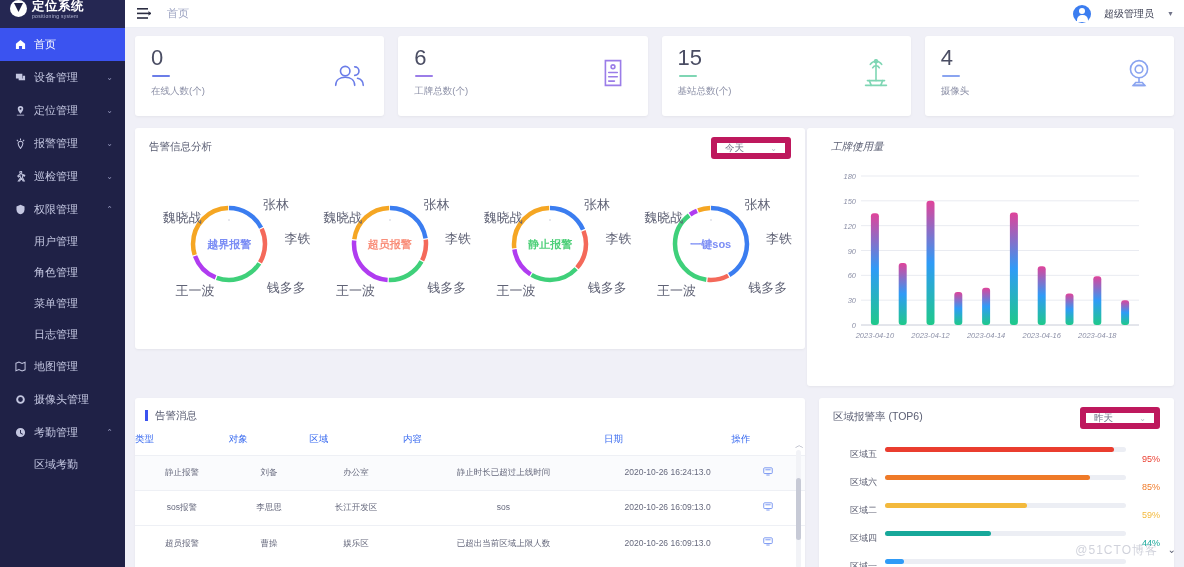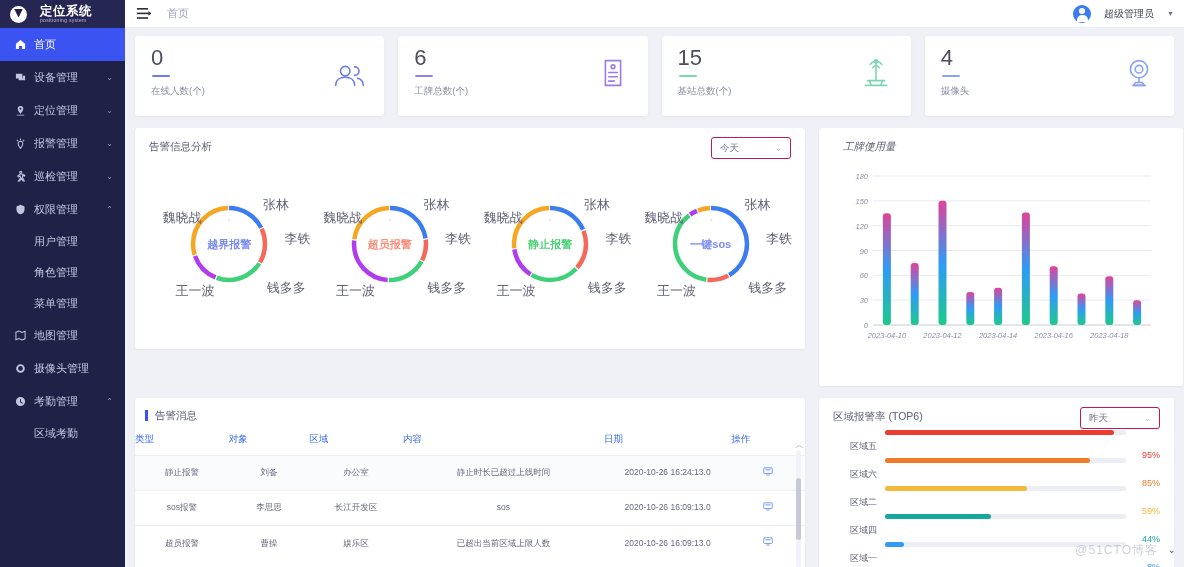--- a/index.html
+++ b/index.html
@@ -9,21 +9,21 @@
     background: #f0f0f7; overflow: hidden;
   }
   .app { display: flex; width: 1184px; height: 567px; }
 
   
   .sidebar {
     width: 125px; height: 567px; background: #1f2146;
     flex: 0 0 125px; overflow: hidden; position: relative;
   }
   .brand {
-    height: 28px; display: flex; align-items: center; gap: 13px;
+    height: 28px; display: flex; gap: 5px;
     padding-left: 10px; background: #252752;
   }
   .brand-logo {
     width: 17px; height: 17px; border-radius: 50%; background: #fff;
     position: relative; flex: 0 0 17px;
   }
   .brand-logo::after {
     content: ""; position: absolute; left: 4px; top: 3px;
     width: 9px; height: 9px; background: #1f2146;
     clip-path: polygon(0 0, 100% 0, 50% 100%);
@@ -91,33 +91,33 @@
     padding: 10px 16px; display: flex; align-items: flex-start;
     justify-content: space-between; position: relative;
   }
   .stat-left { display: flex; flex-direction: column; }
   .stat-num { font-size: 22px; color: #4a4d63; line-height: 1.05; font-weight: 300; }
   .stat-rule { width: 18px; height: 2px; margin: 6px 0 8px 1px; border-radius: 1px; }
   .stat-label { font-size: 9.5px; color: #8b8fa6; }
   .stat-ico { margin-top: 8px; }
 
   
-  .row2 { display: flex; gap: 14px; margin-top: 12px; }
+  .row2 { display: flex; gap: 2px; margin-top: 12px; }
   .panel {
     background: #fff; border-radius: 3px; box-shadow: 0 1px 3px rgba(0,0,0,.05);
     position: relative;
   }
   .p-alarm { flex: 0 0 670px; height: 221px; padding: 12px 14px; }
   .p-badge { flex: 1; height: 258px; padding: 12px 24px; font-style: italic; }
   .panel-title { font-size: 10.5px; color: #5a5e73; }
   .panel-title.bar { padding-left: 7px; border-left: 3px solid #3b53f0; line-height: 1; }
 
   .select-box {
     position: absolute; right: 14px; top: 9px;
-    width: 80px; height: 22px; border: 1px solid #be185d; border-radius: 3px;
+    width: 80px; height: 22px; border: 6px solid #be185d; border-radius: 3px;
     display: flex; align-items: center; padding: 0 8px;
     font-size: 9.5px; color: #707388; background: #fff; cursor: pointer;
   }
   .select-box .caret2 { margin-left: auto; font-size: 8px; color: #b6bac9; }
 
   
   .donuts { display: flex; margin-top: 18px; }
   .donut-wrap { flex: 1; position: relative; height: 160px; }
   .donut { position: absolute; left: 50%; top: 24px; transform: translateX(-50%); }
   .donut-center {
@@ -156,21 +156,21 @@
     position: absolute; left: 0; top: 28px; width: 5px; height: 62px;
     background: #c7cad6; border-radius: 3px; display: block;
   }
   .scroll-up {
     position: absolute; right: 1px; top: 41px; font-size: 9px;
     color: #9da1b3; cursor: pointer;
   }
 
   
   .top6-list { margin-top: 16px; }
-  .top6-row { display: flex; align-items: flex-start; height: 28px; }
+  .top6-row { display: flex; align-items: center; height: 28px; }
   .top6-name { flex: 0 0 52px; font-size: 9px; color: #606376; text-align: right; padding-right: 8px; }
   .top6-track {
     flex: 1; height: 5px; background: #eceef4; border-radius: 3px; position: relative;
     margin-top: -10px;
   }
   .top6-fill { height: 5px; border-radius: 3px; }
   .top6-pct { flex: 0 0 34px; font-size: 9px; text-align: right; padding-left: 6px; margin-top: 10px; }
 
   .watermark {
     position: absolute; right: 26px; bottom: 8px;
@@ -249,20 +249,23 @@
           <span class="nav-arrow">⌃</span>
         </div>
         <div class="nav-sub">
           <span>用户管理</span>
         </div>
         <div class="nav-sub">
           <span>角色管理</span>
         </div>
         <div class="nav-sub">
           <span>菜单管理</span>
+        </div>
+        <div class="nav-sub">
+          <span>日志管理</span>
         </div>
         <div class="nav-item">
           <span class="nav-ico">
             <svg width="11" height="11" viewBox="0 0 12 12">
               <path d="M1 2.4l3.3-1.2L7.7 2.6 11 1.3v8.3l-3.3 1.2-3.4-1.4L1 10.7z" fill="none" stroke="#c3c6e0" stroke-width="1.1"></path>
             </svg>
           </span>
           <span class="nav-label">地图管理</span>
         </div>
         <div class="nav-item">

